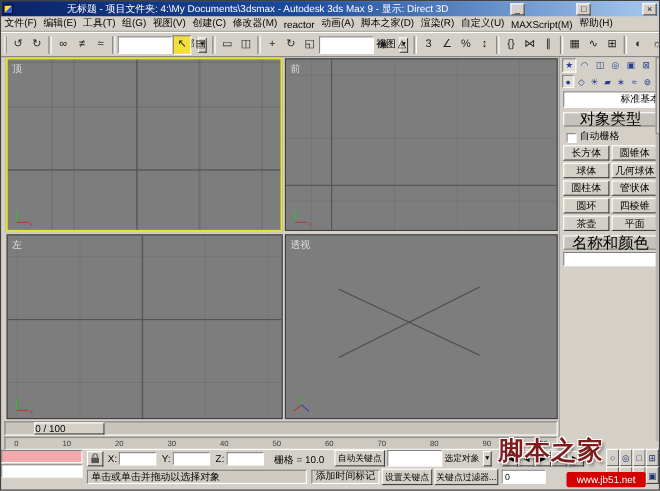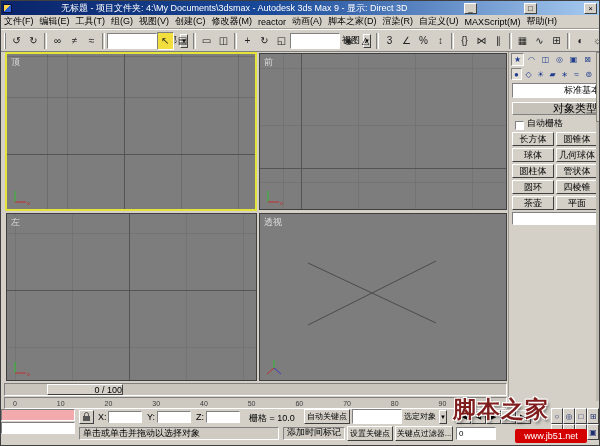--- a/index.html
+++ b/index.html
@@ -53,37 +53,37 @@
   .g-left { background-image:
       repeating-linear-gradient(to right, rgba(0,0,0,.07) 0 1px, transparent 1px 57px),
       repeating-linear-gradient(to bottom, rgba(0,0,0,.07) 0 1px, transparent 1px 57px);
       background-position:8px 0, 0 19px; }
   .axis-h { position:absolute; left:0; right:0; height:1px; background:#545454; }
   .axis-v { position:absolute; top:0; bottom:0; width:1px; background:#545454; }
   .tripod { position:absolute; left:4px; bottom:3px; z-index:3; }
   
   .timeslider { position:absolute; left:3px; top:382px; width:503px; height:13px;
     background:#c9c5bd; border:1px solid; border-color:#808080 #fff #fff #808080; }
-  .ts-handle { position:absolute; left:42px; top:0; width:76px; height:11px; background:#d4d0c8;
-    border:1px solid; border-color:#fff #404040 #404040 #fff; font-size:9px; text-align:right; line-height:10px; }
+  .ts-handle { position:absolute; left:26px; top:0; width:64px; height:11px; background:#d4d0c8;
+    border:1px solid; border-color:#fff #404040 #404040 #fff; font-size:9px; text-align:left; line-height:10px; }
   .trackbar { position:absolute; left:3px; top:396px; width:503px; height:12px; background:#cdc9c1;
     border:1px solid; border-color:#808080 #fff #fff #808080;
     display:flex; justify-content:space-between; align-items:center; padding:0 8px;
     font-size:7px; color:#3c3c3c; }
   
   .cpanel { position:absolute; left:507px; top:51px; width:93px; height:349px; background:#d4d0c8;
     border-left:1px solid #9f9b93; }
   .cp-row { display:flex; gap:1px; padding:1px 2px; }
   .cp-tab { width:13px; height:13px; font-size:8px; display:flex; align-items:center; justify-content:center; color:#23408f; }
   .cp-tab.active { border:1px solid; border-color:#808080 #fff #fff #808080; background:#e3dfd7; }
   .cp-cat { width:11px; height:12px; font-size:8px; display:flex; align-items:center; justify-content:center; color:#23408f; }
   .cp-cat.active { border:1px solid; border-color:#808080 #fff #fff #808080; background:#e3dfd7; }
   .cp-dd { margin:2px 3px; height:15px; }
   .rollout { margin:4px 3px 0; height:13px; background:#c6c2ba; border:1px solid;
-    border-color:#fff #808080 #808080 #fff; font-size:11px; text-align:right; line-height:11px; }
+    border-color:#fff #808080 #808080 #fff; font-size:14px; text-align:center; line-height:11px; }
   .autogrid { display:flex; align-items:flex-end; gap:3px; margin:3px 6px 1px; height:12px; }
   .checkbox { width:9px; height:9px; background:#fff; border:1px solid;
     border-color:#808080 #fff #fff #808080; flex:0 0 auto; }
   .autogrid span { font-size:9px; }
   .objgrid { display:grid; grid-template-columns:1fr 1fr; gap:2px; margin:2px 3px; }
   .objbtn { height:14px; background:#d4d0c8; border:1px solid; border-color:#fff #404040 #404040 #fff;
     font-size:9px; line-height:12px; text-align:center; white-space:nowrap; overflow:hidden; }
   .namefield { margin:2px 3px; height:13px; background:#fff; border:1px solid;
     border-color:#808080 #fff #fff #808080; font-size:9px; padding:0 2px; }
   .cp-scroll { position:absolute; right:0; top:0; width:5px; height:100%; background:#bdb9b1; }
@@ -290,20 +290,21 @@
       <div class="objbtn">圆锥体</div>
       <div class="objbtn">球体</div>
       <div class="objbtn">几何球体</div>
       <div class="objbtn">圆柱体</div>
       <div class="objbtn">管状体</div>
       <div class="objbtn">圆环</div>
       <div class="objbtn">四棱锥</div>
       <div class="objbtn">茶壶</div>
       <div class="objbtn">平面</div>
     </div>
+    <div class="rollout">名称和颜色</div>
     <div class="namefield"></div>
     <div class="cp-scroll">
         <div class="cp-thumb"></div>
       </div>
   </div>
 
   <div class="listener-pink"></div>
   <div class="listener-white"></div>
 
   <div class="btn" style="left:78px; top:409px; width:15px; height:14px;">

